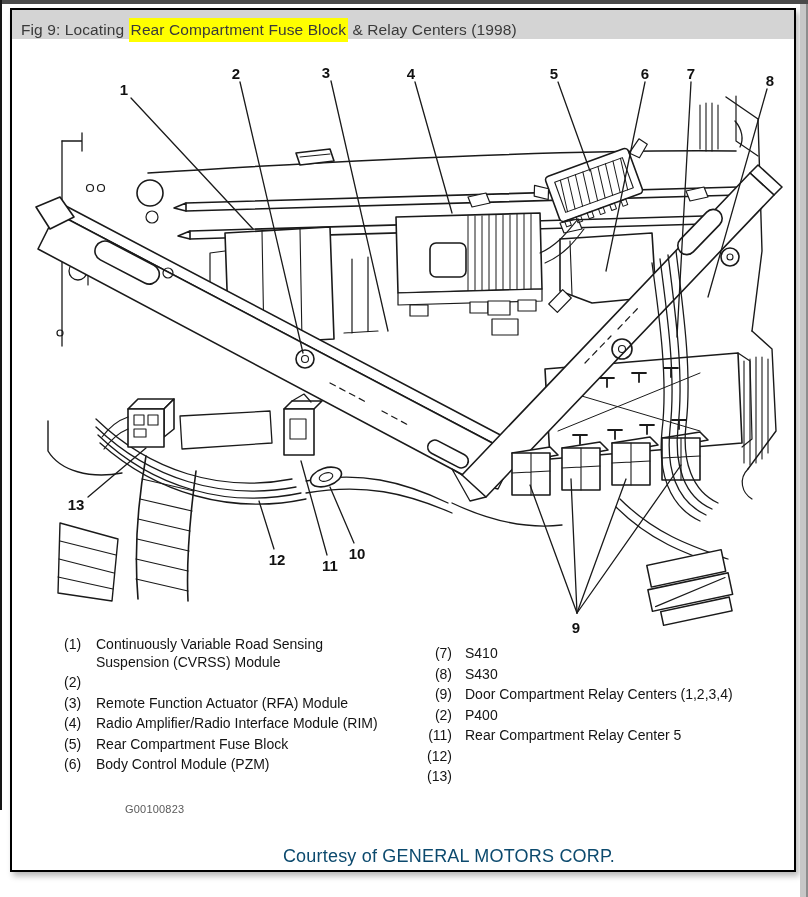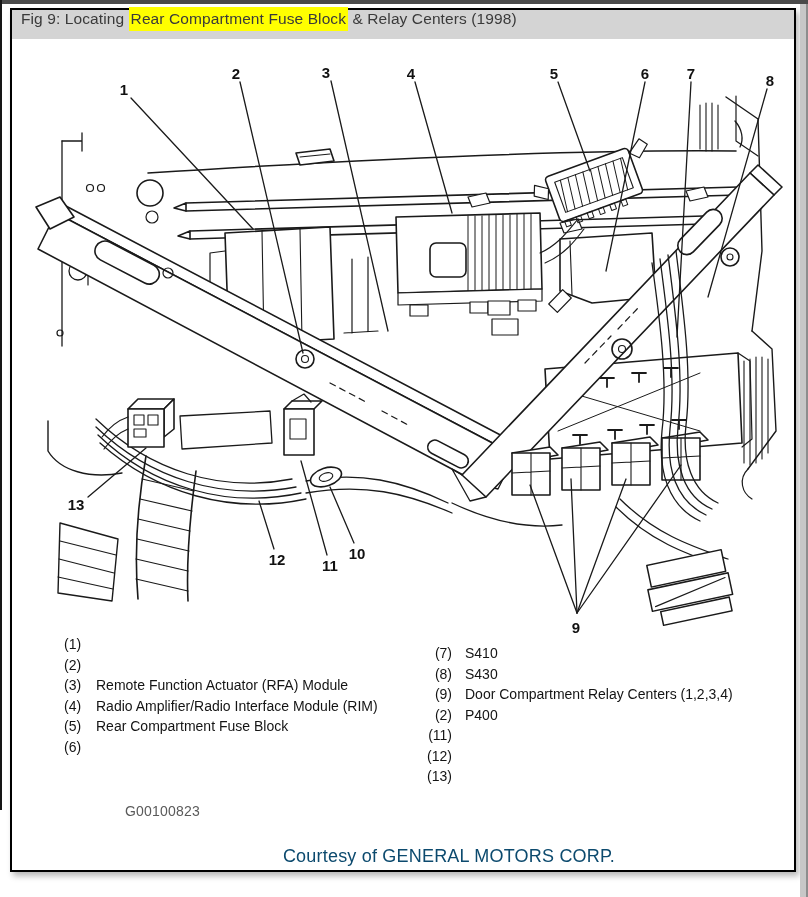--- a/index.html
+++ b/index.html
@@ -11,38 +11,38 @@
   .top-strip{position:absolute;left:0;top:0;width:808px;height:4px;background:#4a4a4a;z-index:5;}
   .left-edge{position:absolute;left:0;top:0;width:2px;height:810px;background:#161616;z-index:5;}
   .right-gutter{position:absolute;right:0;top:0;width:8px;height:897px;background:#c7c7c7;border-right:2px solid #8d8d8d;box-sizing:border-box;z-index:4;}
   .content-box{
     position:absolute;left:10px;top:8px;width:786px;height:864px;
     background:#ffffff;border:2px solid #000;box-sizing:border-box;
     box-shadow:3px 4px 6px rgba(0,0,0,0.28);
   }
   .header-bar{
     position:absolute;left:0;top:0;width:100%;height:29px;
-    background:#d4d4d4;display:flex;align-items:flex-start;
+    background:#d4d4d4;display:flex;align-items:flex-end;
     padding-left:9px;box-sizing:border-box;
   }
   .header-bar .title{
     font-size:15.5px;color:#3a3a3a;letter-spacing:0.1px;white-space:pre;
   }
   .title .hl{padding:3px 2px 4px 2px;}
   .diagram-svg{position:absolute;left:0;top:29px;}
   svg{display:block;}
   .legend{position:absolute;font-size:14px;color:#141414;line-height:17.5px;}
   .legend-left{left:52px;top:626px;width:330px;}
   .legend-right{left:396px;top:635px;width:370px;}
   .lrow{display:flex;margin-bottom:3px;}
   .lnum{flex:none;width:32px;}
   .legend-right .lnum{width:44px;text-align:right;margin-right:13px;}
   .ltext{width:282px;}
   .legend-right .ltext{width:300px;}
-  .fig-code{position:absolute;left:113px;top:793px;font-size:14px;color:#5a5a5a;letter-spacing:0.2px;}
+  .fig-code{position:absolute;left:113px;top:793px;font-size:11px;color:#5a5a5a;letter-spacing:0.2px;}
   .courtesy{position:absolute;left:0;top:836px;width:100%;text-align:center;font-size:18px;color:#0c4a6e;letter-spacing:0.2px;padding-left:46px;}
 </style>
 </head>
 <body>
 
 <div class="top-strip"></div>
 <div class="left-edge"></div>
 <div class="right-gutter"></div>
 
 <div class="content-box">
@@ -269,38 +269,40 @@
         <text x="357" y="557.5" text-anchor="middle" font-size="15" font-weight="700" font-family="&quot;Liberation Sans&quot;, sans-serif">10</text>
         <text x="330" y="569.5" text-anchor="middle" font-size="15" font-weight="700" font-family="&quot;Liberation Sans&quot;, sans-serif">11</text>
         <text x="277" y="563.5" text-anchor="middle" font-size="15" font-weight="700" font-family="&quot;Liberation Sans&quot;, sans-serif">12</text>
         <text x="76" y="508.5" text-anchor="middle" font-size="15" font-weight="700" font-family="&quot;Liberation Sans&quot;, sans-serif">13</text>
       </g>
   </svg>
 
   <div class="legend legend-left" id="legend-left">
       <div class="lrow">
         <span class="lnum">(1)</span>
+        <span class="ltext">Continuously Variable Road Sensing Suspension (CVRSS) Module</span>
       </div>
       <div class="lrow">
         <span class="lnum">(2)</span>
       </div>
       <div class="lrow">
         <span class="lnum">(3)</span>
         <span class="ltext">Remote Function Actuator (RFA) Module</span>
       </div>
       <div class="lrow">
         <span class="lnum">(4)</span>
         <span class="ltext">Radio Amplifier/Radio Interface Module (RIM)</span>
       </div>
       <div class="lrow">
         <span class="lnum">(5)</span>
         <span class="ltext">Rear Compartment Fuse Block</span>
       </div>
       <div class="lrow">
         <span class="lnum">(6)</span>
+        <span class="ltext">Body Control Module (PZM)</span>
       </div>
     </div>
   <div class="legend legend-right" id="legend-right">
       <div class="lrow">
         <span class="lnum">(7)</span>
         <span class="ltext">S410</span>
       </div>
       <div class="lrow">
         <span class="lnum">(8)</span>
         <span class="ltext">S430</span>
@@ -308,20 +310,21 @@
       <div class="lrow">
         <span class="lnum">(9)</span>
         <span class="ltext">Door Compartment Relay Centers (1,2,3,4)</span>
       </div>
       <div class="lrow">
         <span class="lnum">(2)</span>
         <span class="ltext">P400</span>
       </div>
       <div class="lrow">
         <span class="lnum">(11)</span>
+        <span class="ltext">Rear Compartment Relay Center 5</span>
       </div>
       <div class="lrow">
         <span class="lnum">(12)</span>
       </div>
       <div class="lrow">
         <span class="lnum">(13)</span>
       </div>
     </div>
 
   <div class="fig-code">G00100823</div>

